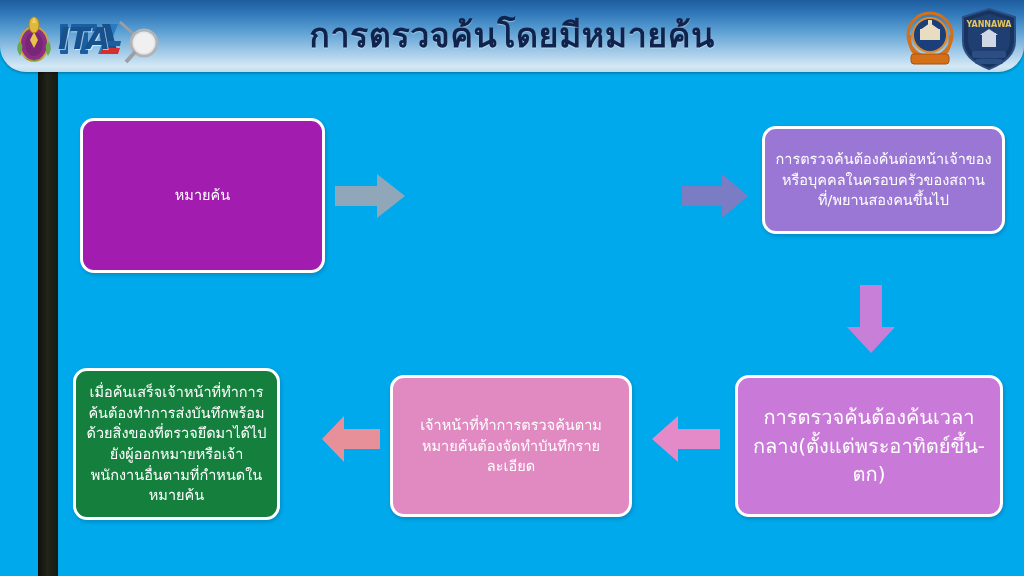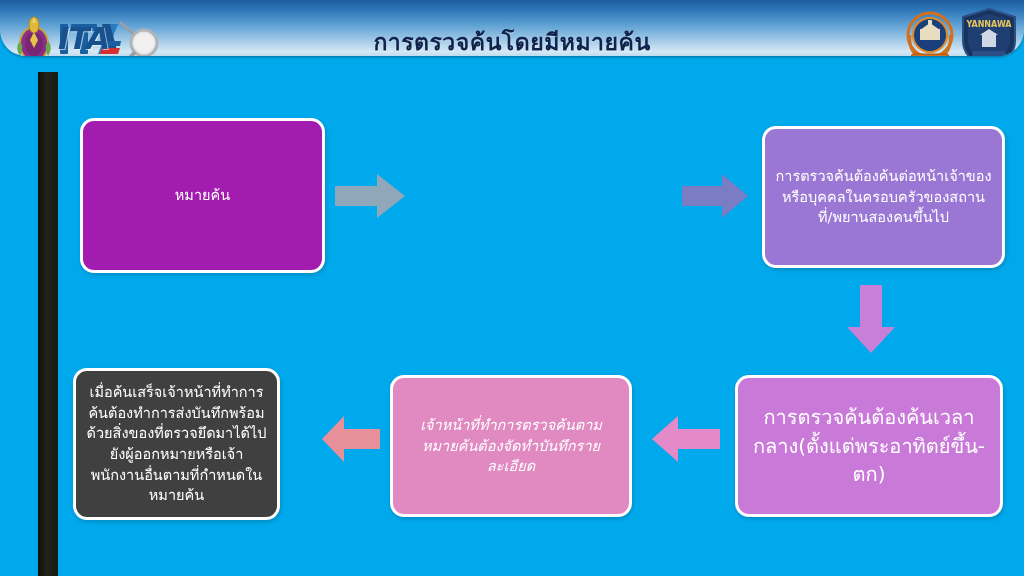--- a/index.html
+++ b/index.html
@@ -15,30 +15,30 @@
   #stage { position:absolute; inset:0; background:#00a9ec; }
 
   
   .left-stripe{
     position:absolute; left:38px; top:72px; width:20px; height:504px;
     background:linear-gradient(90deg,#0e0f09 0%,#22241a 45%,#171a10 100%);
   }
 
   
   .header{
-    position:absolute; left:0; top:0; width:1024px; height:56px;
+    position:absolute; left:0; top:0; width:1024px; height:72px;
     background:linear-gradient(180deg,#1e5c9e 0%,#2f77b9 18%,#5fa2d4 45%,#a7cde9 74%,#d5e8f5 92%,#bfdcee 100%);
     border-bottom-left-radius:26px; border-bottom-right-radius:26px;
     box-shadow:0 1px 3px rgba(0,0,0,.35);
     overflow:hidden;
   }
   .header-title{
-    position:absolute; left:0; top:7px; width:1024px; height:76px;
+    position:absolute; left:0; top:0; width:1024px; height:76px;
     display:flex; align-items:center; justify-content:center;
-    color:#10234d; font-size:23px; font-weight:700; letter-spacing:.5px;
+    color:#10234d; font-size:34px; font-weight:700; letter-spacing:.5px;
     text-shadow:0 1px 1px rgba(255,255,255,.45);
     padding-bottom:6px;
   }
 
   
   .logo-left{ position:absolute; left:8px; top:8px; width:160px; height:62px; }
   .garuda{ position:absolute; left:6px; top:6px; width:40px; height:50px; }
   .ita-wrap{ position:absolute; left:50px; top:10px; width:106px; height:46px; }
   .ita-text{
     position:absolute; left:0; top:2px;
@@ -61,24 +61,24 @@
     text-align:center;
     color:#ffffff;
     padding:6px 10px;
     box-shadow:1px 2px 4px rgba(0,0,0,.18);
     line-height:1.42;
   }
   .box .txt{ display:block; width:100%; }
 
   #box-1{ left:80px;  top:118px; width:245px; height:155px; background:#a21caf; font-size:14.5px; }
   #box-2{ left:416px; top:126px; width:250px; height:142px; background:#7583c8; font-size:14.5px; }
-  #box-3{ left:762px; top:126px; width:243px; height:142px; background:#9a77d4; font-size:14.5px; }
+  #box-3{ left:762px; top:126px; width:243px; height:108px; background:#9a77d4; font-size:14.5px; }
   #box-4{ left:735px; top:375px; width:268px; height:142px; background:#c97ad8; font-size:20px; }
-  #box-5{ left:390px; top:375px; width:242px; height:142px; background:#e18ac2; font-size:14.5px;font-style:italic; }
-  #box-6{ left:73px;  top:368px; width:207px; height:152px; background:#404040; font-size:14.5px; }
+  #box-5{ left:390px; top:375px; width:242px; height:142px; background:#e18ac2; font-size:14.5px; }
+  #box-6{ left:73px;  top:368px; width:207px; height:152px; background:#15803d; font-size:14.5px; }
 
   
   .arrow{ position:absolute; }
   .arrow svg{ display:block; width:100%; height:100%; }
 
   #arrow-1{ left:333px; top:172px; width:74px; height:48px; }
   #arrow-2{ left:680px; top:172px; width:70px; height:48px; }
   #arrow-3{ left:845px; top:283px; width:52px; height:72px; }
   #arrow-4{ left:650px; top:414px; width:72px; height:50px; }
   #arrow-5{ left:320px; top:414px; width:62px; height:50px; }

